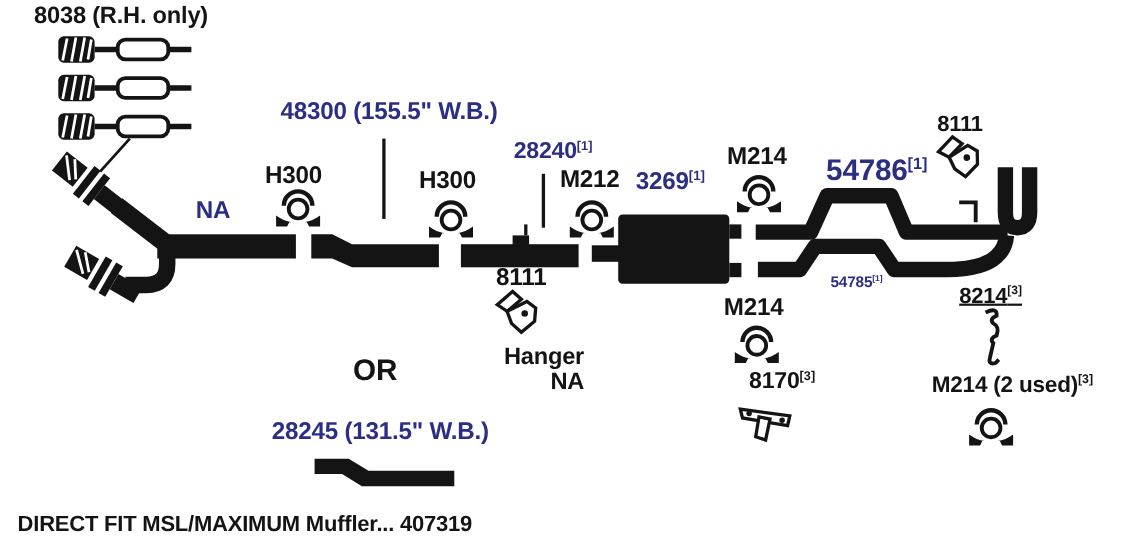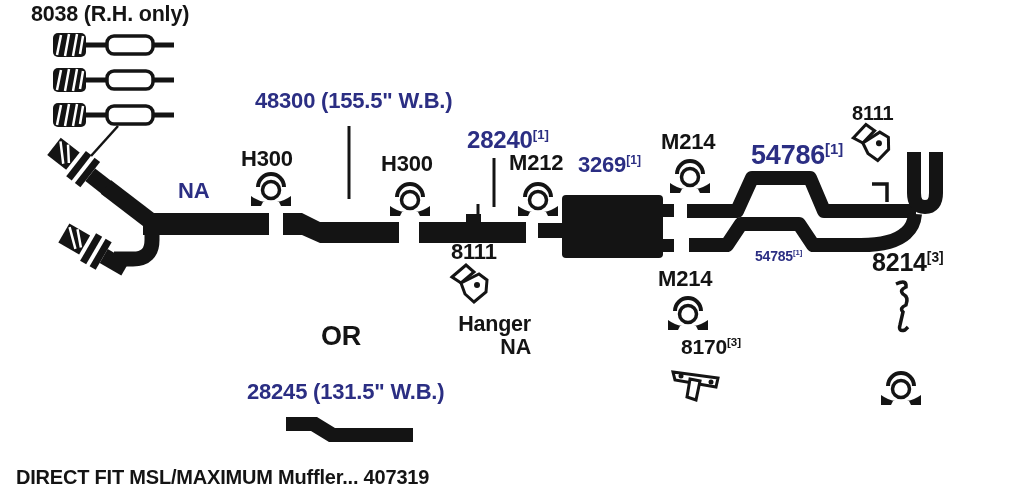--- a/index.html
+++ b/index.html
@@ -116,47 +116,48 @@
   <div class="lbl" style="left:20px;top:3px;font-size:21.5px;"><span>8038 (R.H. only)</span></div>
 
   <div class="lbl blue" style="left:244px;top:89px;"><span>48300 (155.5" W.B.)</span></div>
 
   <div class="lbl blue" style="left:167px;top:179px;"><span>NA</span></div>
 
   <div class="lbl" style="left:230px;top:147px;"><span>H300</span></div>
 
   <div class="lbl" style="left:370px;top:152px;"><span>H300</span></div>
 
-  <div class="lbl blue" style="left:456px;top:127px;font-size:24px;"><span>28240</span><sup>[1]</sup></div>
+  <div class="lbl blue" style="left:456px;top:127px;font-size:21px;"><span>28240</span><sup>[1]</sup></div>
 
   <div class="lbl" style="left:498px;top:151px;"><span>M212</span></div>
 
   <div class="lbl blue" style="left:567px;top:153px;"><span>3269</span><sup>[1]</sup></div>
 
   <div class="lbl" style="left:440px;top:240px;"><span>8111</span></div>
 
   <div class="lbl center" style="left:420px;top:313px;width:100px;font-size:21.5px;">
     <div>Hanger</div>
     <div>NA</div>
   </div>
 
   <div class="lbl" style="left:650px;top:130px;"><span>M214</span></div>
 
   <div class="lbl blue" style="left:740px;top:141px;font-size:27px;"><span>54786</span><sup>[1]</sup></div>
 
   <div class="lbl" style="left:841px;top:103px;font-size:20px;"><span>8111</span></div>
 
   <div class="lbl blue" style="left:744px;top:249px;font-size:14px;"><span>54785</span><sup>[1]</sup></div>
 
-  <div class="lbl" style="left:861px;top:249px;font-size:25px;"><span>8214</span><sup>[3]</sup></div>
+  <div class="lbl" style="left:861px;top:259px;font-size:20px;text-decoration:underline;"><span>8214</span><sup>[3]</sup></div>
 
   <div class="lbl" style="left:647px;top:267px;"><span>M214</span></div>
 
   <div class="lbl" style="left:670px;top:336px;font-size:21px;"><span>8170</span><sup>[3]</sup></div>
 
+  <div class="lbl" style="left:836px;top:339px;font-size:20.5px;"><span>M214 (2 used)</span><sup>[3]</sup></div>
 
   <div class="lbl" style="left:310px;top:322px;font-size:27px;"><span>OR</span></div>
 
   <div class="lbl blue" style="left:236px;top:380px;"><span>28245 (131.5" W.B.)</span></div>
 
   <div class="lbl footer" style="left:5px;top:467px;"><span>DIRECT FIT MSL/MAXIMUM Muffler... 407319</span></div>
 
 </div>
 
 </body></html>

